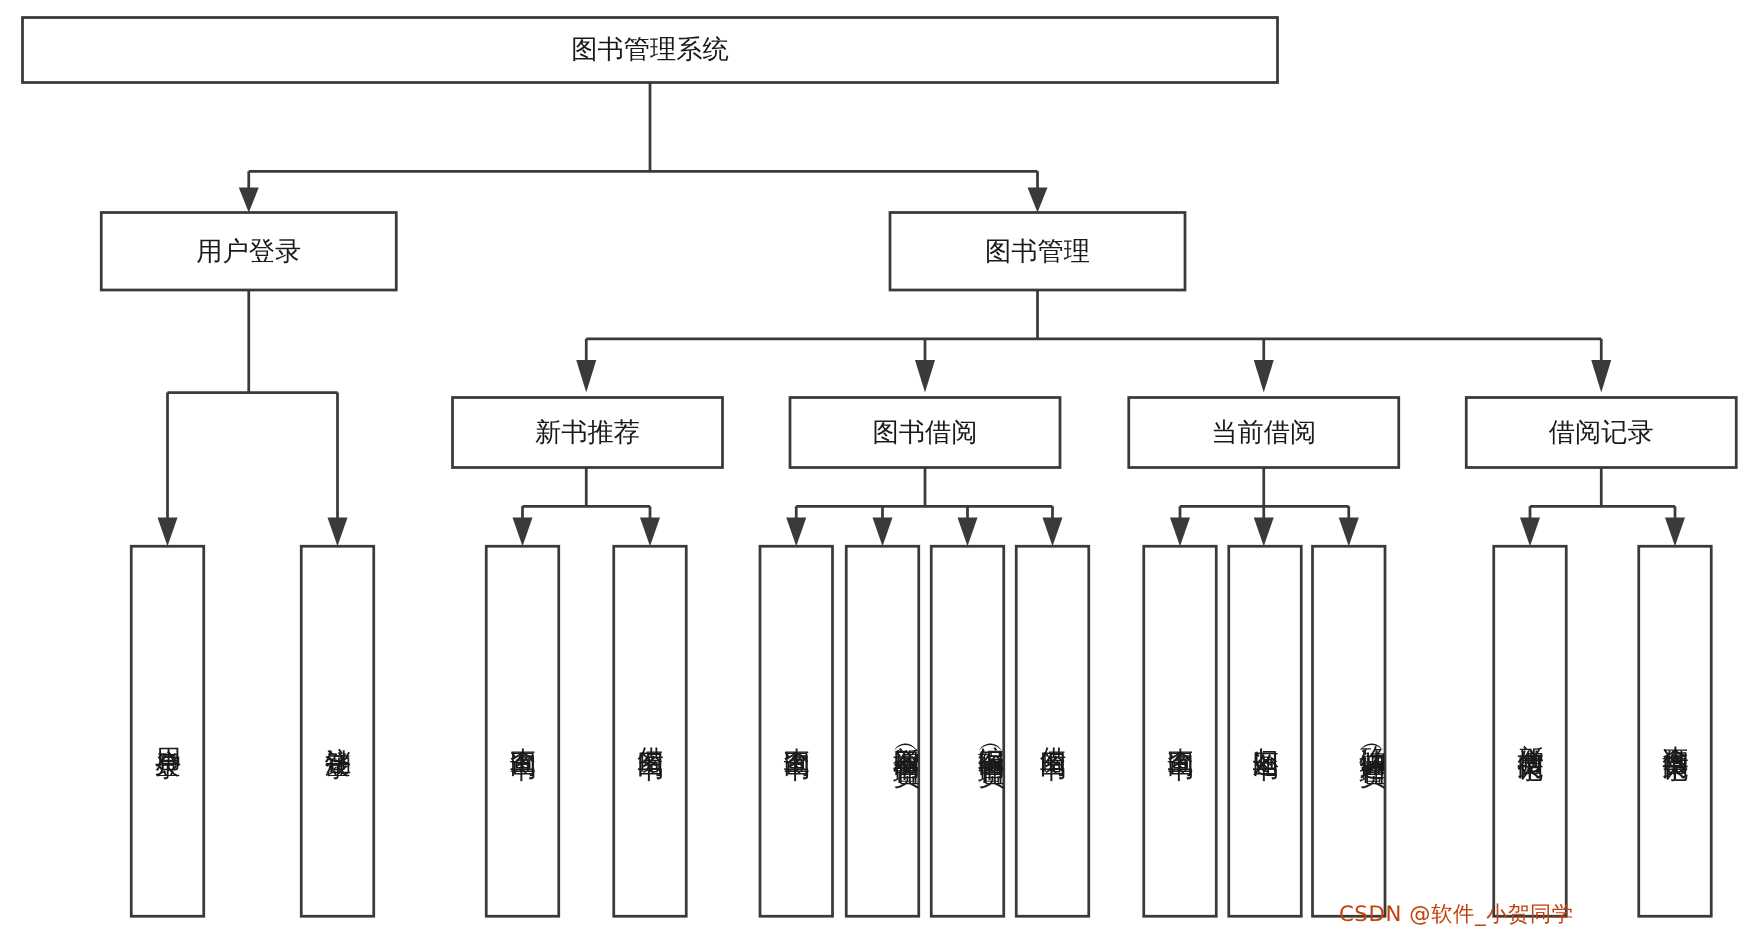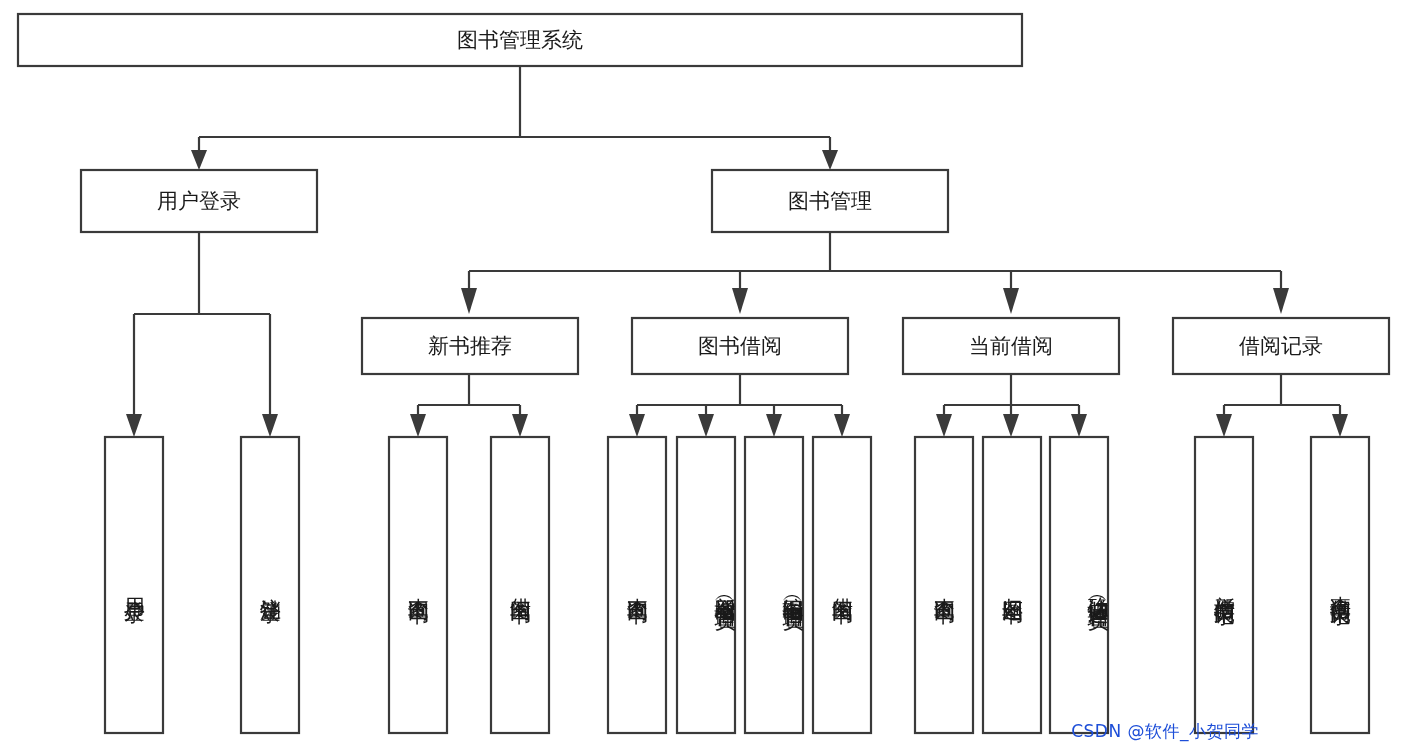--- a/index.html
+++ b/index.html
@@ -67,21 +67,21 @@
     text-align: center;
     pointer-events: none;
     white-space: nowrap;
   }
   .watermark {
     position: absolute;
     right: 8px;
     bottom: 4px;
     font-family: "DejaVu Sans", "Liberation Sans", sans-serif;
     font-size: 17px;
-    color: #1d4ed8;
+    color: #c2410c;
     letter-spacing: 0.5px;
     white-space: nowrap;
     margin-left: 12px;
   }
 </style>
 </head>
 <body>
 
 <div id="diagram-root">
 

